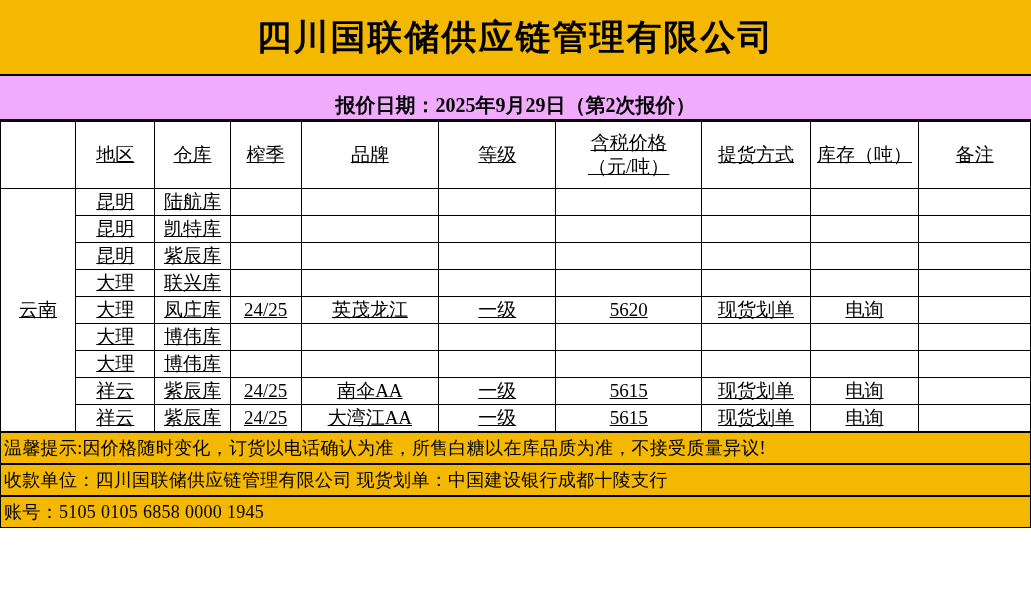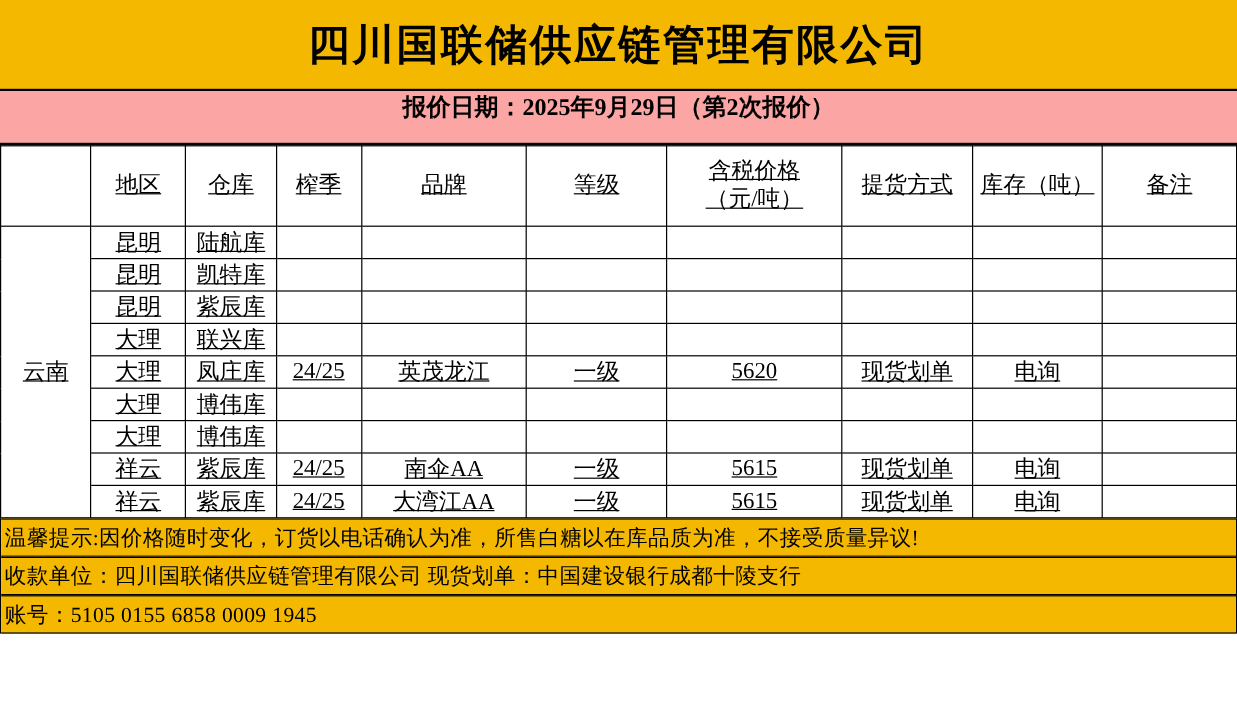--- a/index.html
+++ b/index.html
@@ -30,25 +30,25 @@
   .title-text {
     font-size: 35px;
     font-weight: bold;
     letter-spacing: 2px;
     color: #000;
     font-family: Liberation Serif, serif;
   }
   .subtitle-bar {
     height: 45px;
     display: flex;
-    align-items: flex-start;
+    align-items: flex-end;
     justify-content: center;
     border-bottom: 2px solid #000;
     box-sizing: border-box;
-    background: #fca5a5;
+    background: #f0abfc;
   }
   .subtitle-text {
     font-size: 20px;
     font-weight: bold;
     color: #000;
   }
   table.main {
     border-collapse: collapse;
     width: 100%;
     table-layout: fixed;
@@ -247,17 +247,17 @@
   </table>
 
   <div class="footer-wrap">
     <div class="footer-row">
       <span class="note-text">温馨提示:因价格随时变化，订货以电话确认为准，所售白糖以在库品质为准，不接受质量异议!</span>
     </div>
     <div class="footer-row">
       <span>收款单位：四川国联储供应链管理有限公司  现货划单：中国建设银行成都十陵支行</span>
     </div>
     <div class="footer-row">
-      <span>账号：5105 0155 6858 0009 1945</span>
+      <span>账号：5105 0105 6858 0000 1945</span>
     </div>
   </div>
 
 </div>
 
 </body></html>

